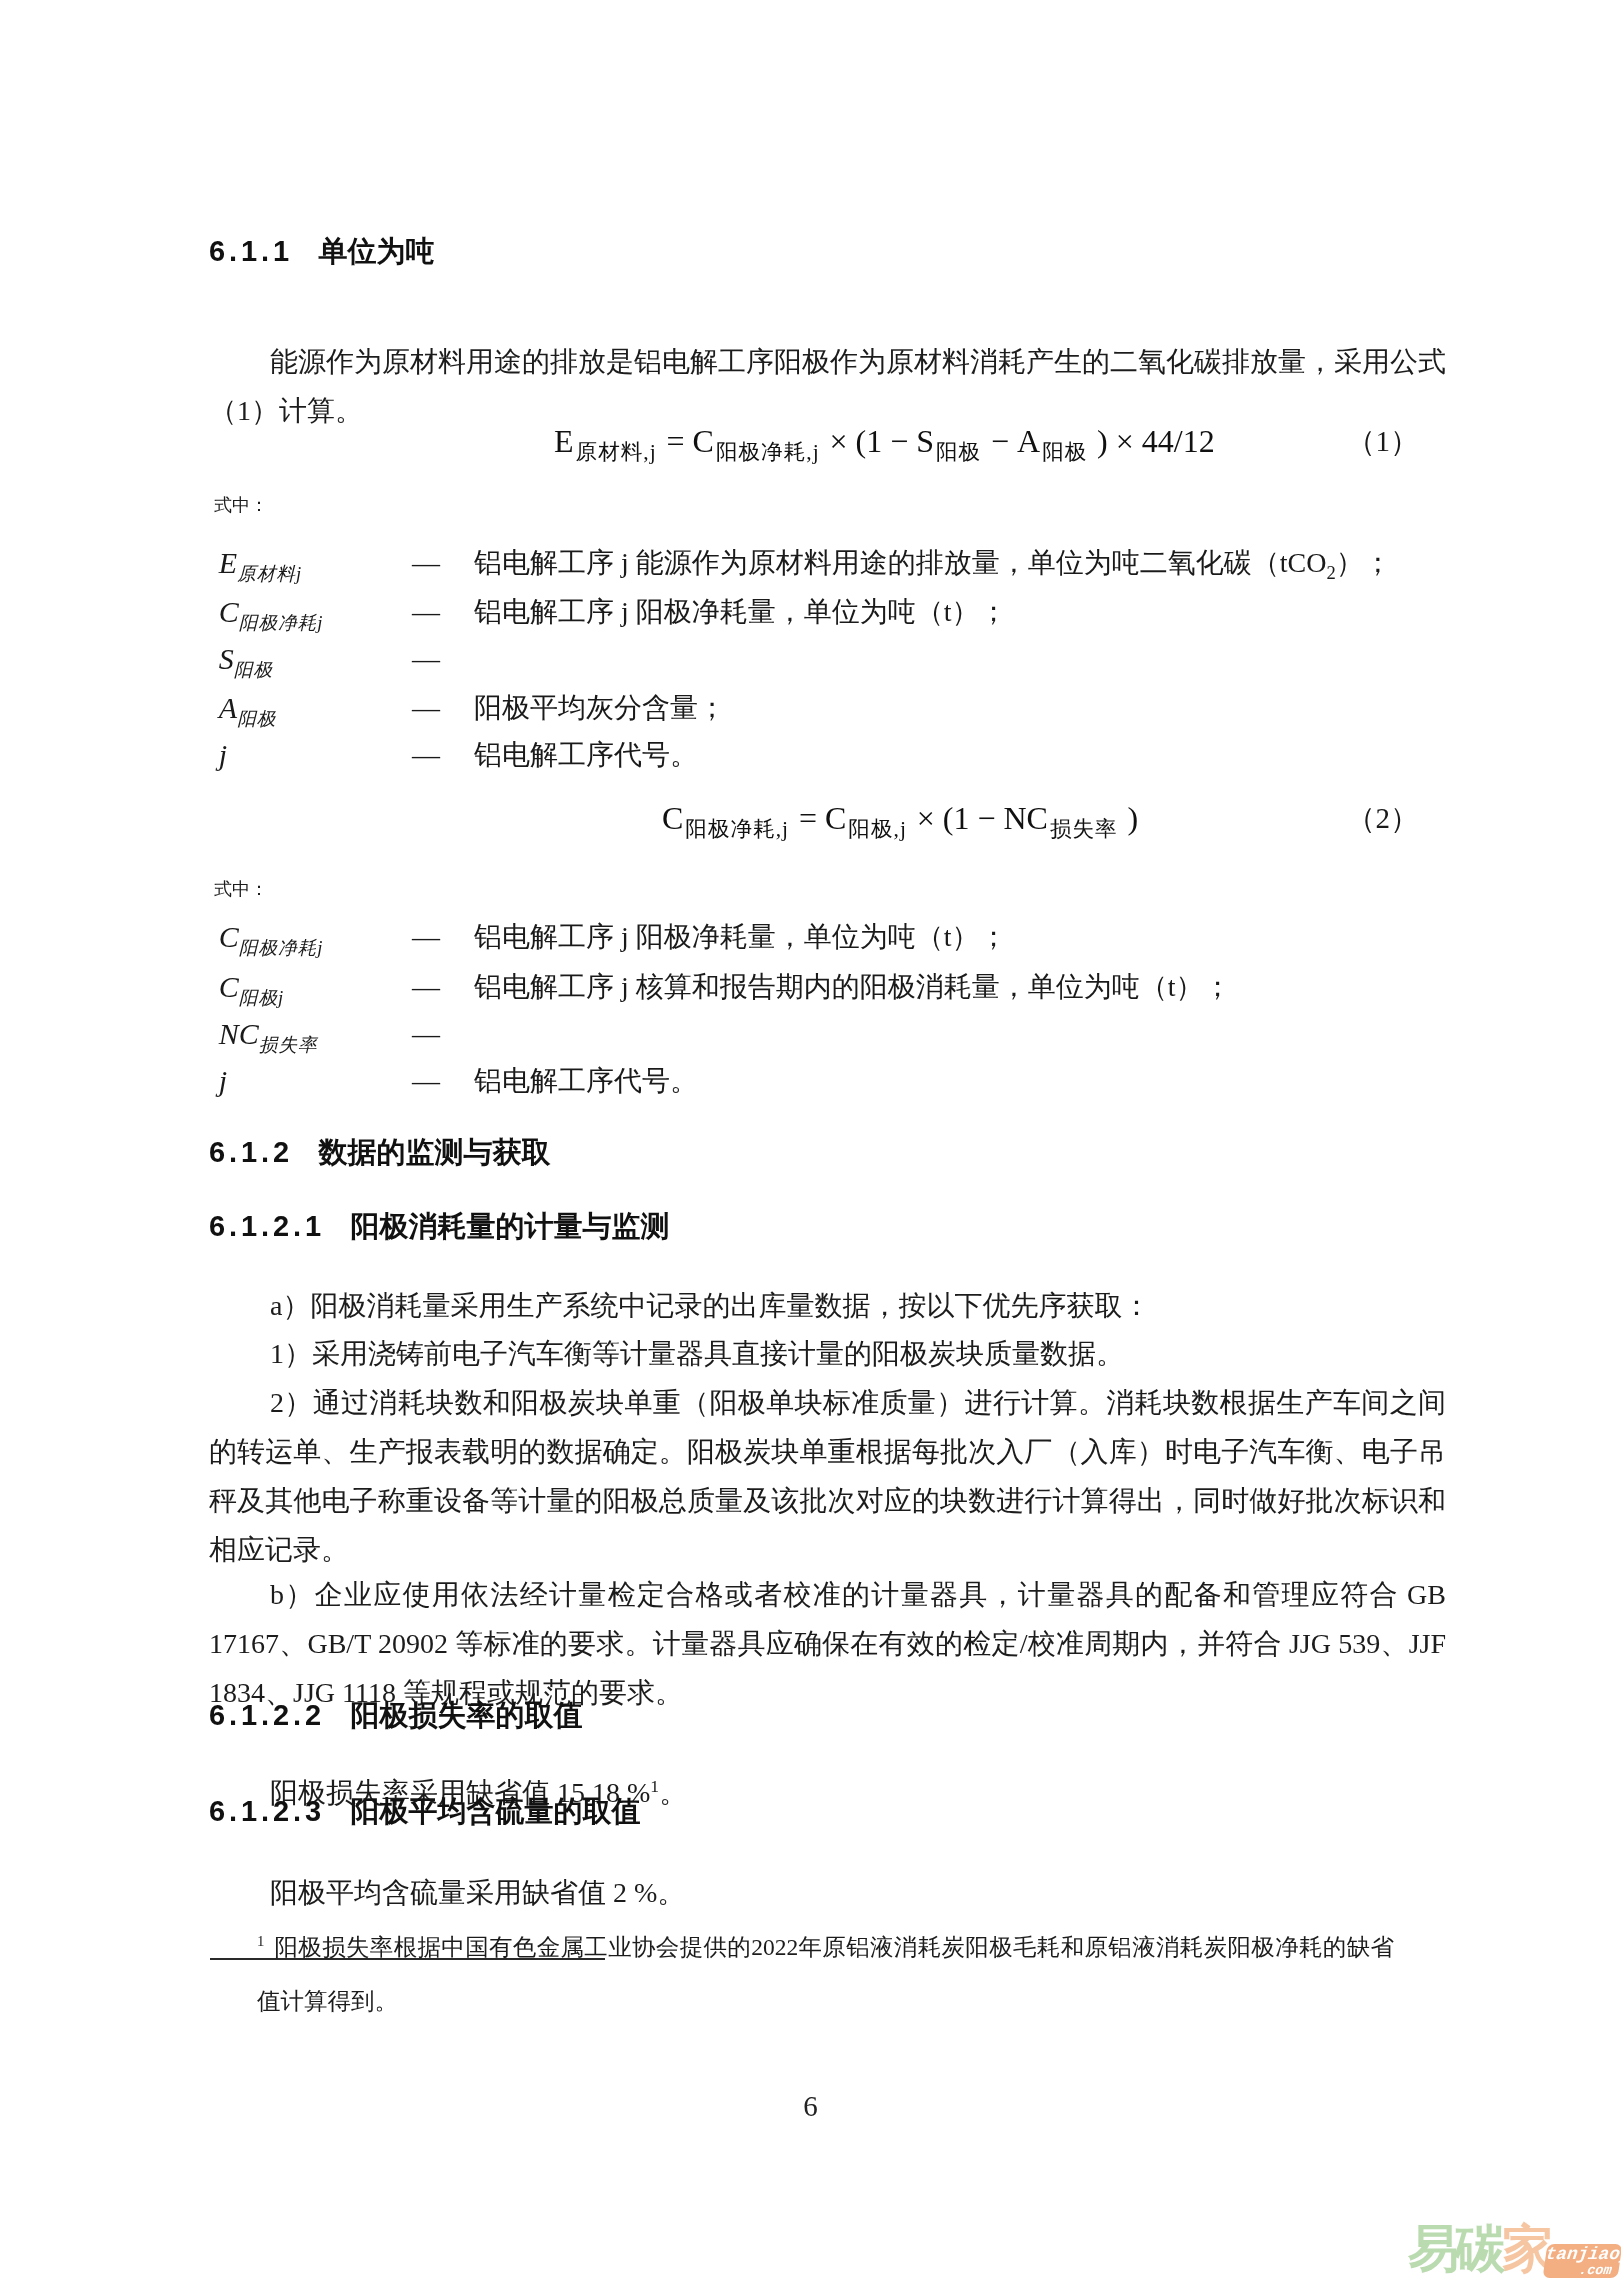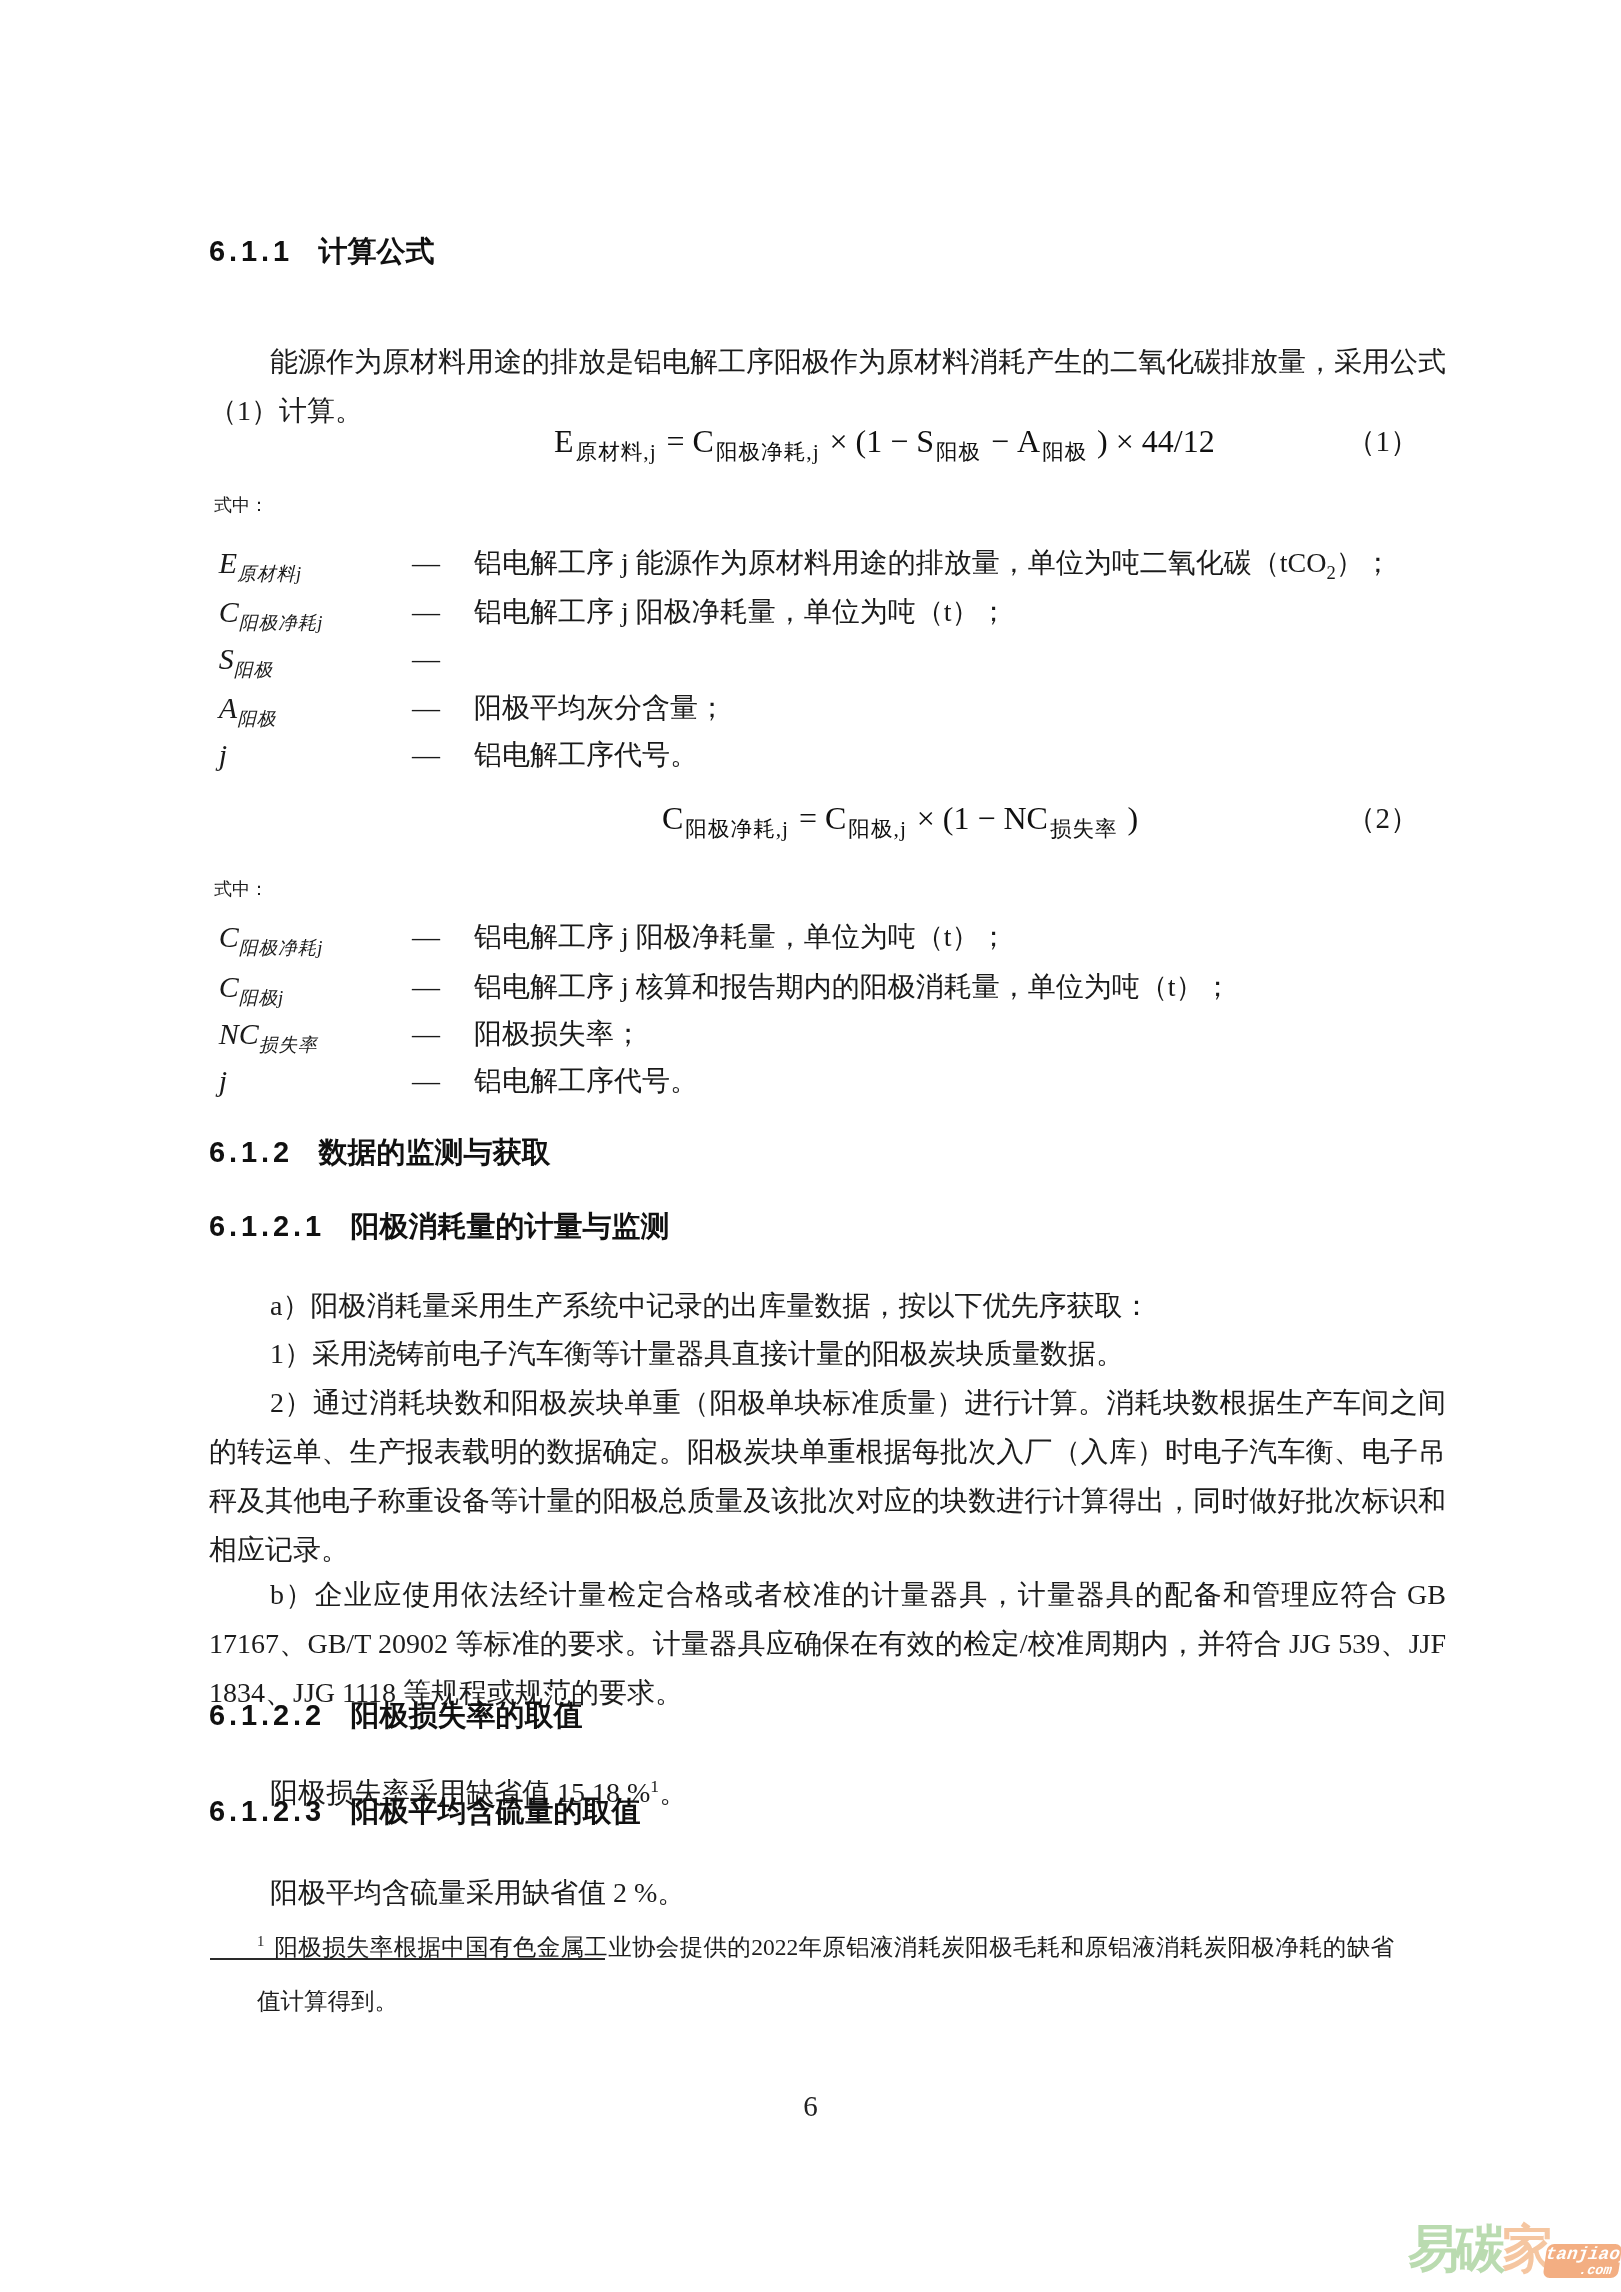--- a/index.html
+++ b/index.html
@@ -49,21 +49,21 @@
     position:absolute;left:137px;top:25.5px;width:75px;height:34px;border-radius:6.9px;
     transform:skewX(-8deg);color:#fff;font-weight:700;font-style:italic;overflow:hidden;
   }
   .wm-badge .l1{display:block;font-size:17.6px;line-height:18.6px;text-align:center;margin-top:1px}
   .wm-badge .l2{display:block;font-size:13.7px;line-height:13.7px;text-align:right;padding-right:6.9px}
 </style>
 </head>
 <body>
 
 <div class="sec-heading" style="top:232px">
-  <span class="sec-num">6.1.1</span><span class="sec-title">计算公式</span>
+  <span class="sec-num">6.1.1</span><span class="sec-title">单位为吨</span>
 </div>
 
 <p class="para indent" style="top:309px">能源作为原材料用途的排放是铝电解工序阳极作为原材料消耗产生的二氧化碳排放量，采用公式（1）计算。</p>
 
 <div class="formula" style="left:554px;top:412px">
   <span>E</span><sub>原材料,j</sub><span class="fm">= C</span><sub>阳极净耗,j</sub><span class="fm">× (1 − S</span><sub>阳极</sub><span class="fm">− A</span><sub>阳极</sub><span class="fm">) × 44/12</span>
 </div>
 <span class="formula-num" style="top:412px">（1）</span>
 
 <div class="where-label" style="top:484px">式中：</div>
@@ -106,21 +106,20 @@
   <span class="def-desc">铝电解工序 j 阳极净耗量，单位为吨（t）；</span>
 </div>
 <div class="def-row" style="top:963px">
   <span class="def-sym"><span>C</span><sub>阳极j</sub></span>
   <span class="def-dash">—</span>
   <span class="def-desc">铝电解工序 j 核算和报告期内的阳极消耗量，单位为吨（t）；</span>
 </div>
 <div class="def-row" style="top:1010px">
   <span class="def-sym"><span>NC</span><sub>损失率</sub></span>
   <span class="def-dash">—</span>
-  <span class="def-desc">阳极损失率；</span>
 </div>
 <div class="def-row" style="top:1057px">
   <span class="def-sym"><span>j</span><sub></sub></span>
   <span class="def-dash">—</span>
   <span class="def-desc">铝电解工序代号。</span>
 </div>
 
 <div class="sec-heading" style="top:1133px">
   <span class="sec-num">6.1.2</span><span class="sec-title">数据的监测与获取</span>
 </div>

